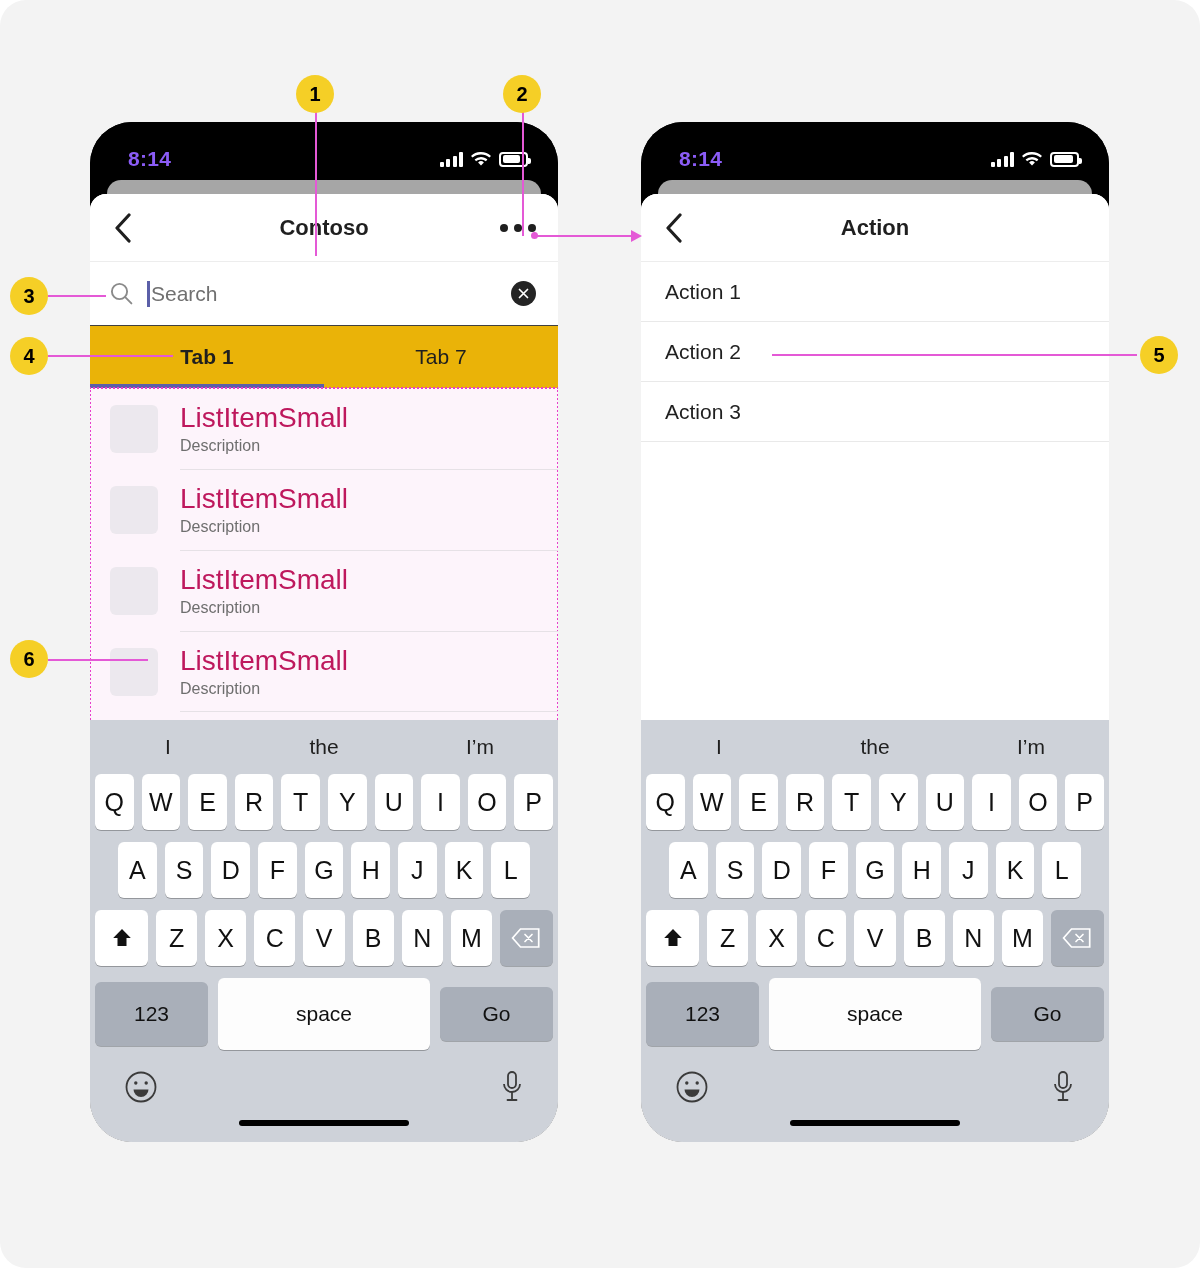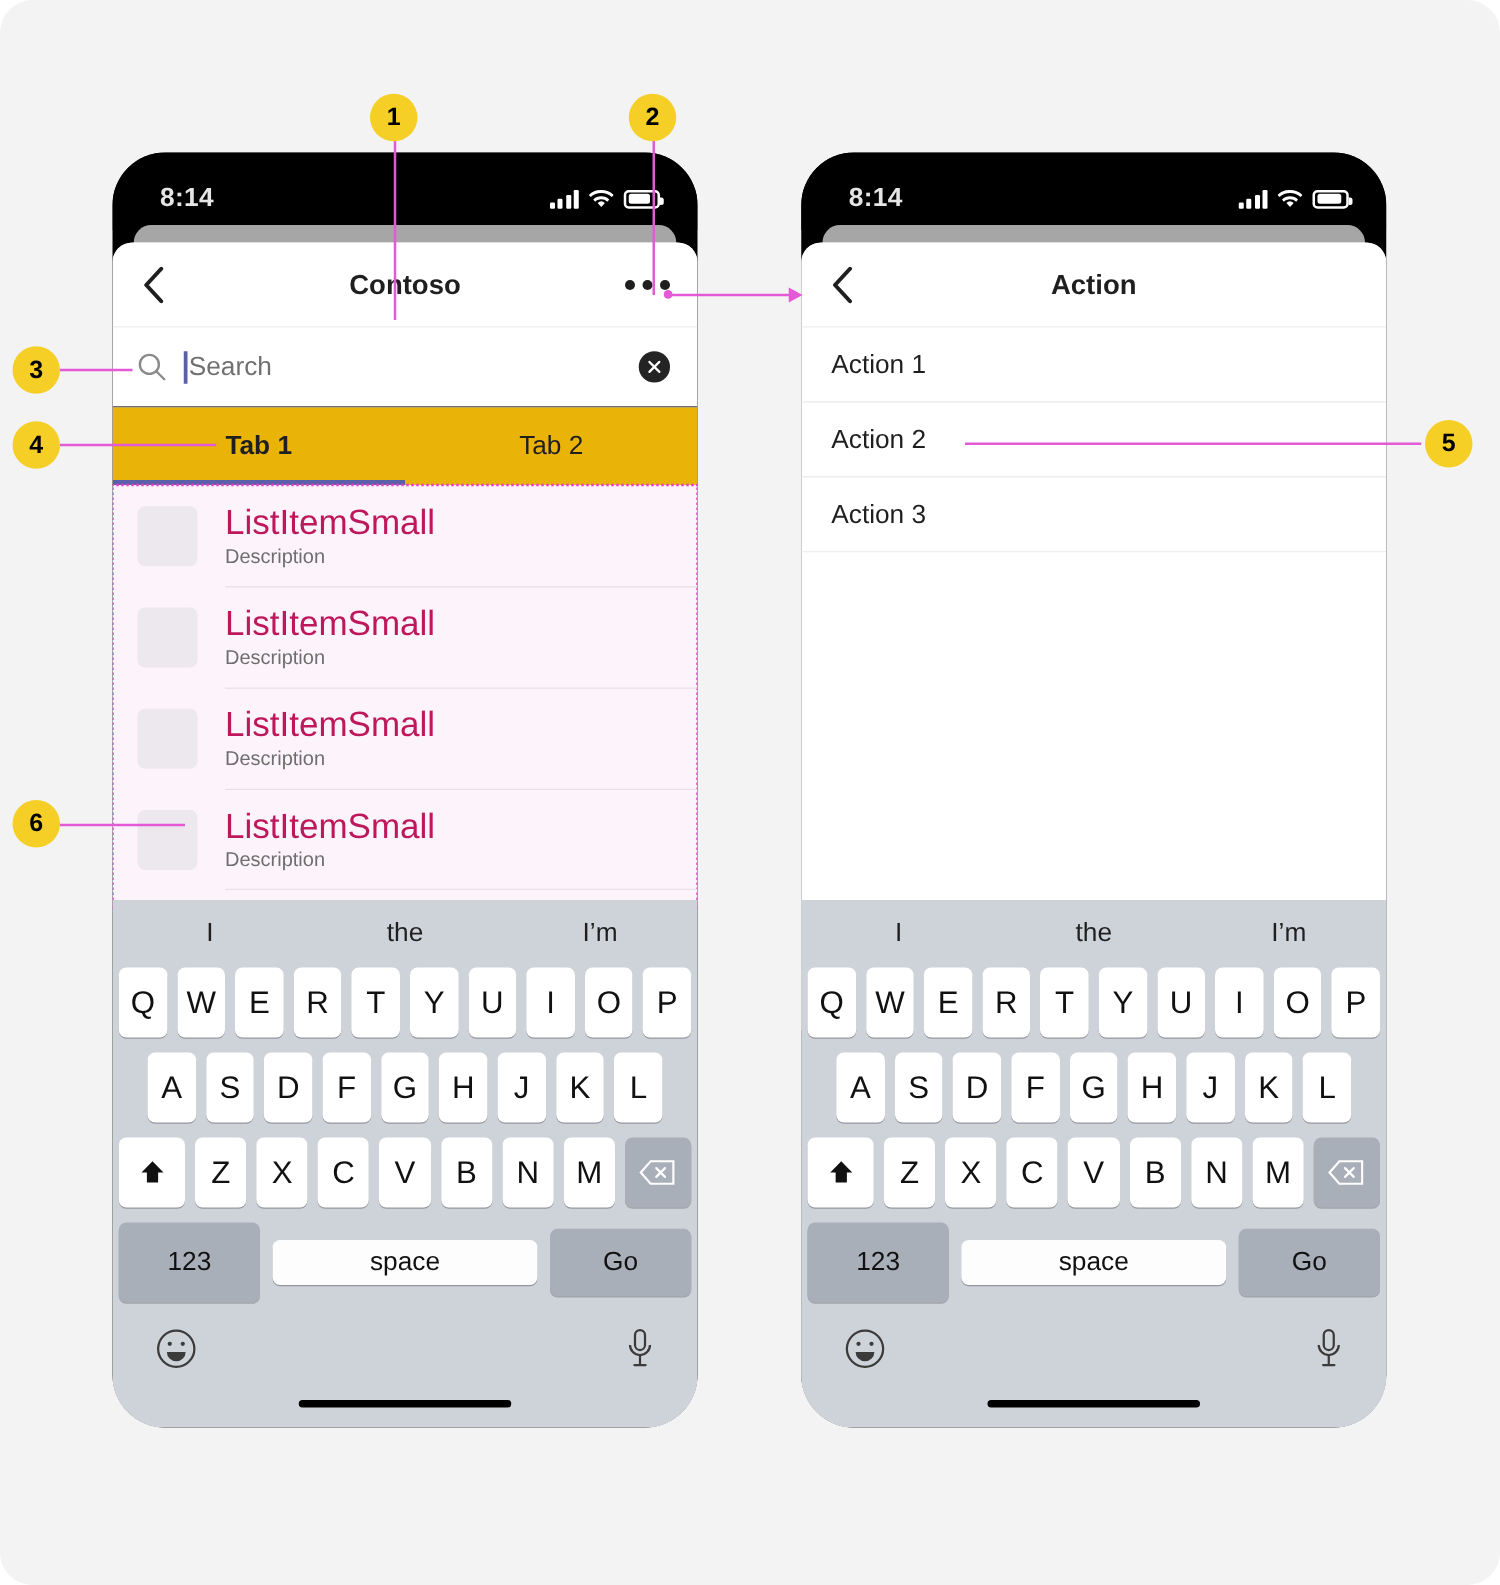--- a/index.html
+++ b/index.html
@@ -29,21 +29,21 @@
 
   .statusbar {
     position: absolute; top: 0; left: 0; right: 0;
     height: 62px;
     background: #000;
     display: flex; align-items: center;
     justify-content: space-between;
     padding: 12px 30px 0 38px;
   }
   .sb-time {
-    color: #e5e5e5; font-size: 21px; font-weight: bold;
+    color: #8b5cf6; font-size: 21px; font-weight: bold;
     letter-spacing: .3px;
   }
   .sb-icons { display: flex; align-items: center; gap: 8px; }
 
   
   .signal { display: flex; align-items: flex-end; gap: 2.5px; height: 15px; }
   .signal i { display: block; width: 4px; background: #fff; border-radius: 1px; }
   .signal i:nth-child(1){ height: 5px; }
   .signal i:nth-child(2){ height: 8px; }
   .signal i:nth-child(3){ height: 11px; }
@@ -190,21 +190,21 @@
     background: #fff; border-radius: 6px;
     height: 56px; flex: 1;
     display: flex; align-items: center; justify-content: center;
     font-size: 25px; color: #111;
     box-shadow: 0 1px 0 rgba(0,0,0,.28);
   }
   .key.wide { flex: 0 0 53px; }
   .key.dark { background: #a9afb9; box-shadow: 0 1px 0 rgba(0,0,0,.22); }
   .krow.r4 { gap: 10px; padding: 0 5px; }
   .key.num { flex: 0 0 113px; height: 64px; font-size: 21px; }
-  .key.space { flex: 1; height: 36px; font-size: 21px; background:#fdfdfd;}
+  .key.space { flex: 1; height: 72px; font-size: 21px; background:#fdfdfd;}
   .key.go { flex: 0 0 113px; height: 54px; font-size: 21px; }
   .kbd-bottom {
     flex: 1; display: flex; align-items: flex-start;
     justify-content: space-between; padding: 8px 34px 0 34px;
     position: relative;
   }
   .home-ind {
     position: absolute; bottom: 16px; left: 50%; transform: translateX(-50%);
     width: 170px; height: 6px; background: #000; border-radius: 3px;
   }
@@ -292,21 +292,21 @@
         </div>
         <div class="clear-btn">
           <svg width="11" height="11" viewBox="0 0 11 11">
               <path d="M1.5 1.5 9.5 9.5M9.5 1.5 1.5 9.5" stroke="#fff" stroke-width="1.7" stroke-linecap="round"></path>
             </svg>
         </div>
       </div>
 
       <div class="tabs">
         <div class="tab active">Tab 1</div>
-        <div class="tab">Tab 2</div>
+        <div class="tab">Tab 7</div>
         <div class="tab-indicator"></div>
       </div>
 
       <div class="list-region">
         <div class="list-row">
           <div class="thumb"></div>
           <div class="row-text">
             <span class="row-title">ListItemSmall</span>
             <span class="row-desc">Description</span>
           </div>

